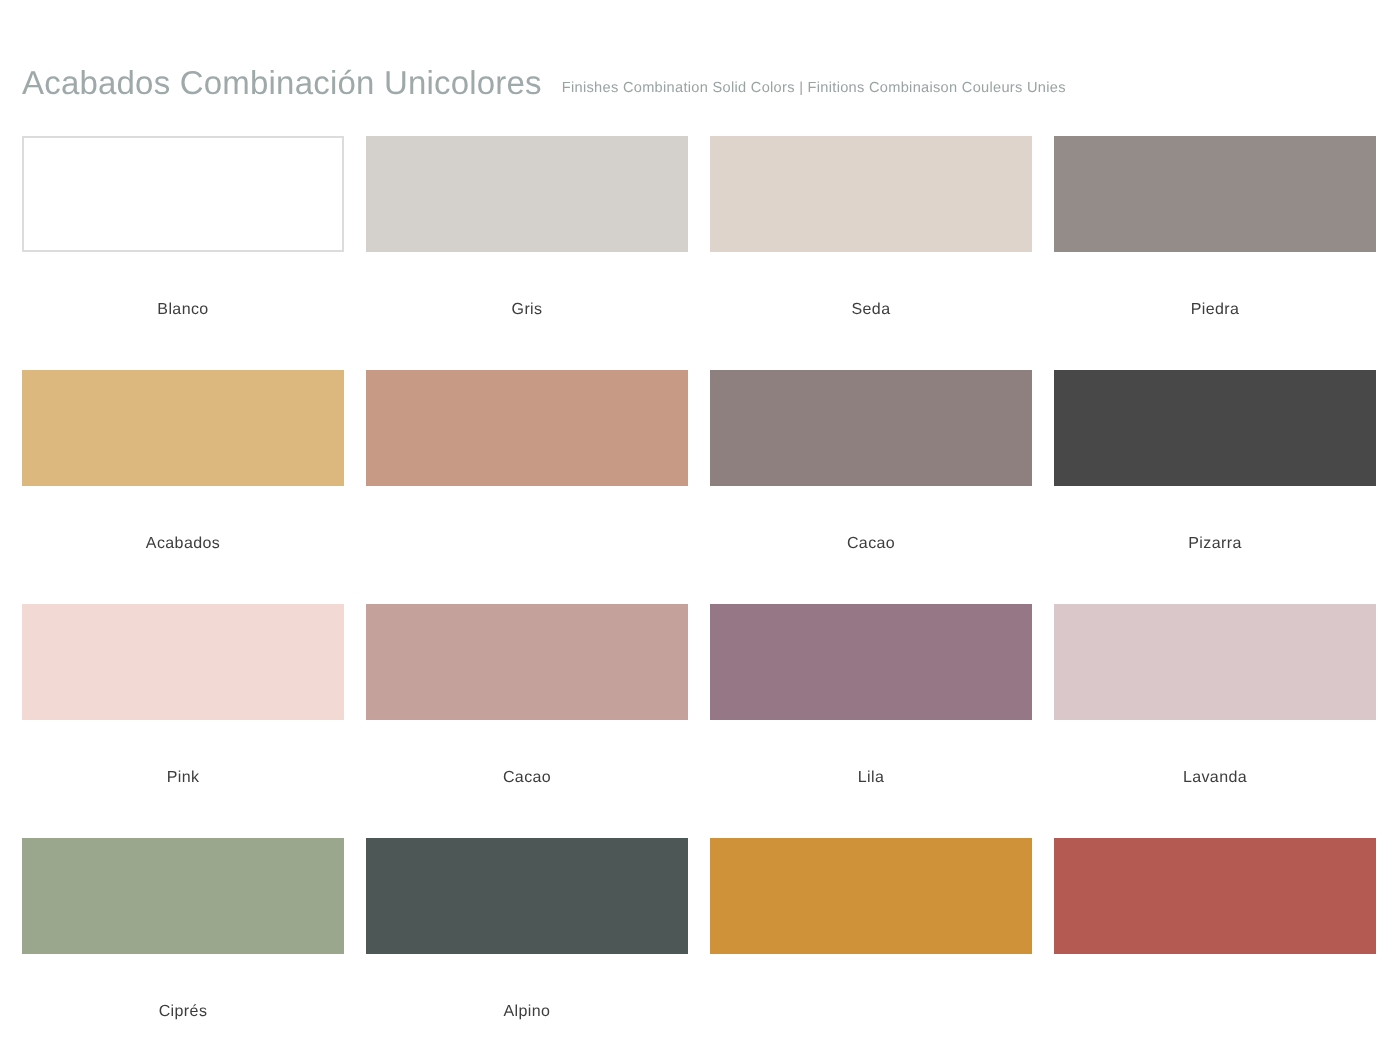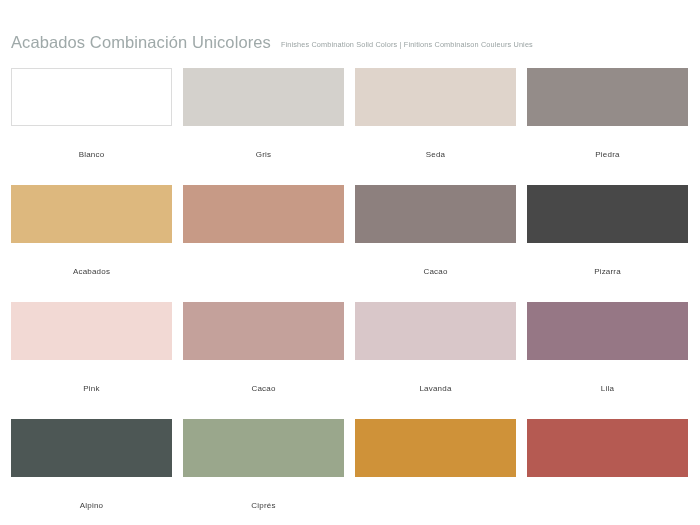--- a/index.html
+++ b/index.html
@@ -128,34 +128,34 @@
       </div>
       <div class="cell">
         <div class="chip" style="background: rgb(242, 217, 212);"></div>
         <div class="chip-label">Pink</div>
       </div>
       <div class="cell">
         <div class="chip" style="background: rgb(196, 161, 155);"></div>
         <div class="chip-label">Cacao</div>
       </div>
       <div class="cell">
+        <div class="chip" style="background: rgb(150, 119, 133);"></div>
+        <div class="chip-label">Lila</div>
+      </div>
+      <div class="cell">
         <div class="chip" style="background: rgb(217, 199, 201);"></div>
         <div class="chip-label">Lavanda</div>
       </div>
       <div class="cell">
-        <div class="chip" style="background: rgb(150, 119, 133);"></div>
-        <div class="chip-label">Lila</div>
+        <div class="chip" style="background: rgb(154, 167, 140);"></div>
+        <div class="chip-label">Ciprés</div>
       </div>
       <div class="cell">
         <div class="chip" style="background: rgb(77, 87, 85);"></div>
         <div class="chip-label">Alpino</div>
-      </div>
-      <div class="cell">
-        <div class="chip" style="background: rgb(154, 167, 140);"></div>
-        <div class="chip-label">Ciprés</div>
       </div>
       <div class="cell">
         <div class="chip" style="background: rgb(207, 146, 57);"></div>
       </div>
       <div class="cell">
         <div class="chip" style="background: rgb(181, 90, 82);"></div>
       </div>
       <div class="cell">
         <div class="chip" style="background: rgb(166, 180, 192);"></div>
       </div>

